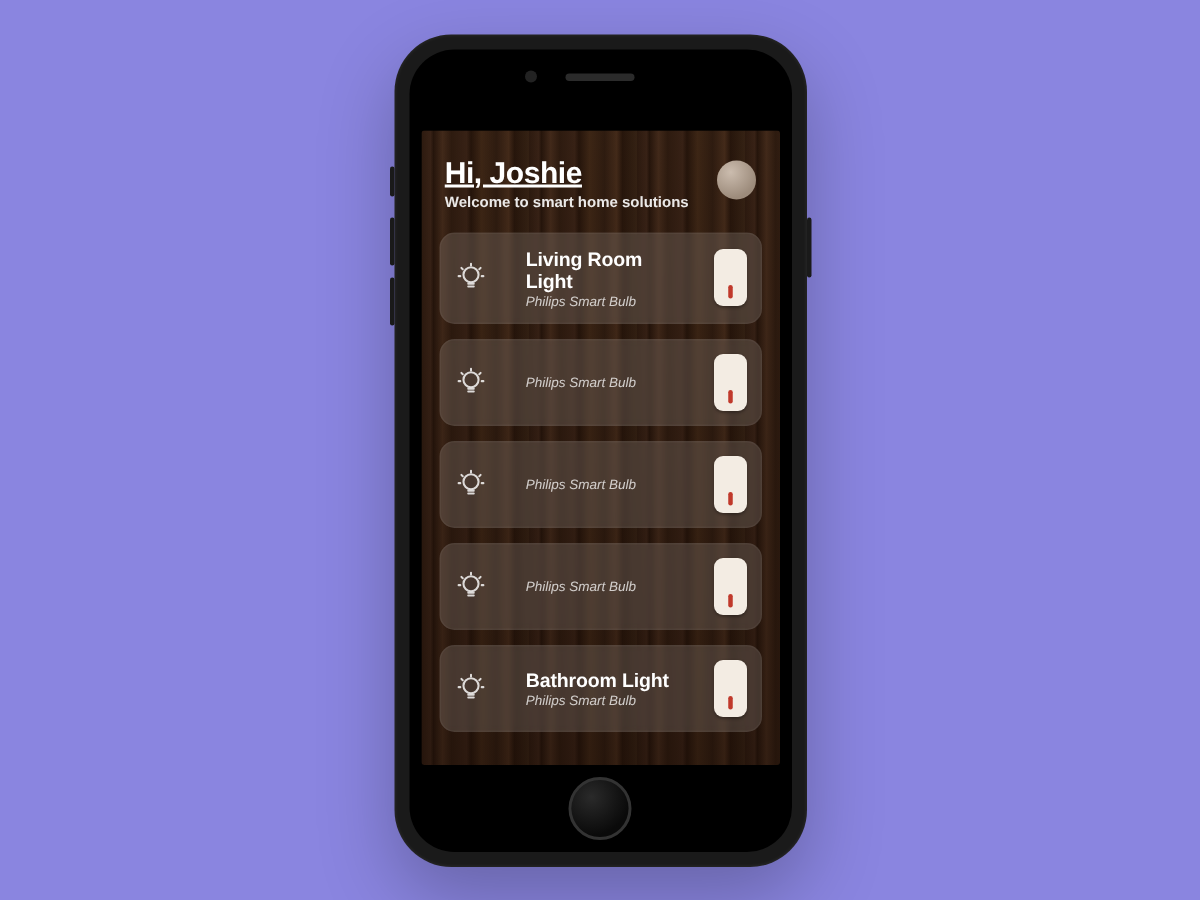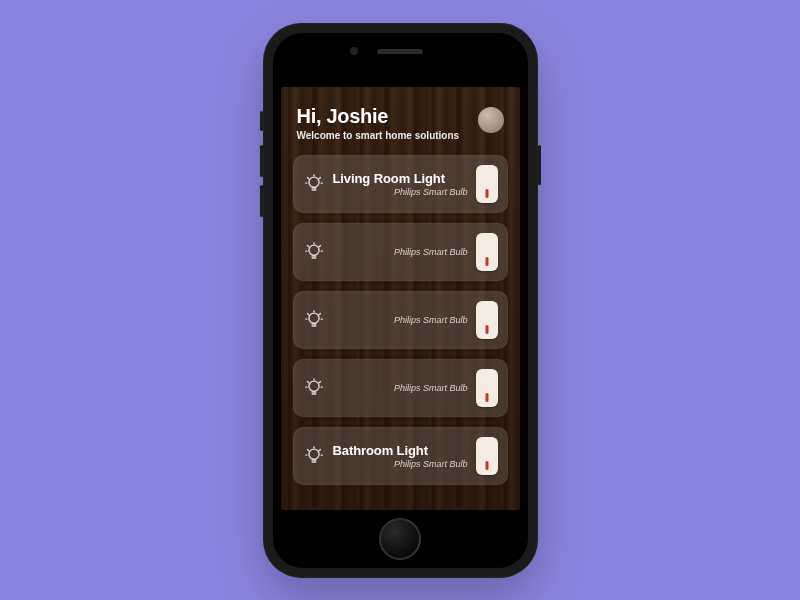--- a/index.html
+++ b/index.html
@@ -98,20 +98,21 @@
   .header {
     display: flex;
     justify-content: space-between;
     align-items: flex-start;
     padding: 0 4px;
   }
   .greeting {
     font-size: 20px;
     font-weight: 900;
     letter-spacing: -0.3px;
+    text-decoration: underline;
   }
   .subtitle {
     font-size: 10px;
     font-weight: 700;
     margin-top: 2px;
     color: rgba(255,255,255,0.9);
     text-align: right;
   }
   .avatar {
     width: 26px;
@@ -126,21 +127,21 @@
     flex-direction: column;
     gap: 10px;
     overflow: hidden;
   }
   .device-card {
     background: rgba(255,255,255,0.14);
     border-radius: 10px;
     padding: 10px 10px;
     display: flex;
     align-items: center;
-    gap: 8px;
+    gap: 26px;
     backdrop-filter: blur(2px);
     box-shadow: inset 0 0 0 1px rgba(255,255,255,0.04);
   }
   .bulb-icon {
     width: 22px;
     height: 22px;
     display: flex;
     align-items: center;
     justify-content: center;
     flex-shrink: 0;
@@ -151,21 +152,20 @@
   .device-name {
     font-size: 13px;
     font-weight: 800;
     letter-spacing: -0.1px;
   }
   .device-sub {
     font-size: 9px;
     font-style: italic;
     color: rgba(255,255,255,0.75);
     margin-top: 1px;
-    text-align: right;
   }
   .switch {
     width: 22px;
     height: 38px;
     background: #f3ece3;
     border-radius: 6px;
     position: relative;
     flex-shrink: 0;
     box-shadow: 0 1px 2px rgba(0,0,0,0.3);
   }

